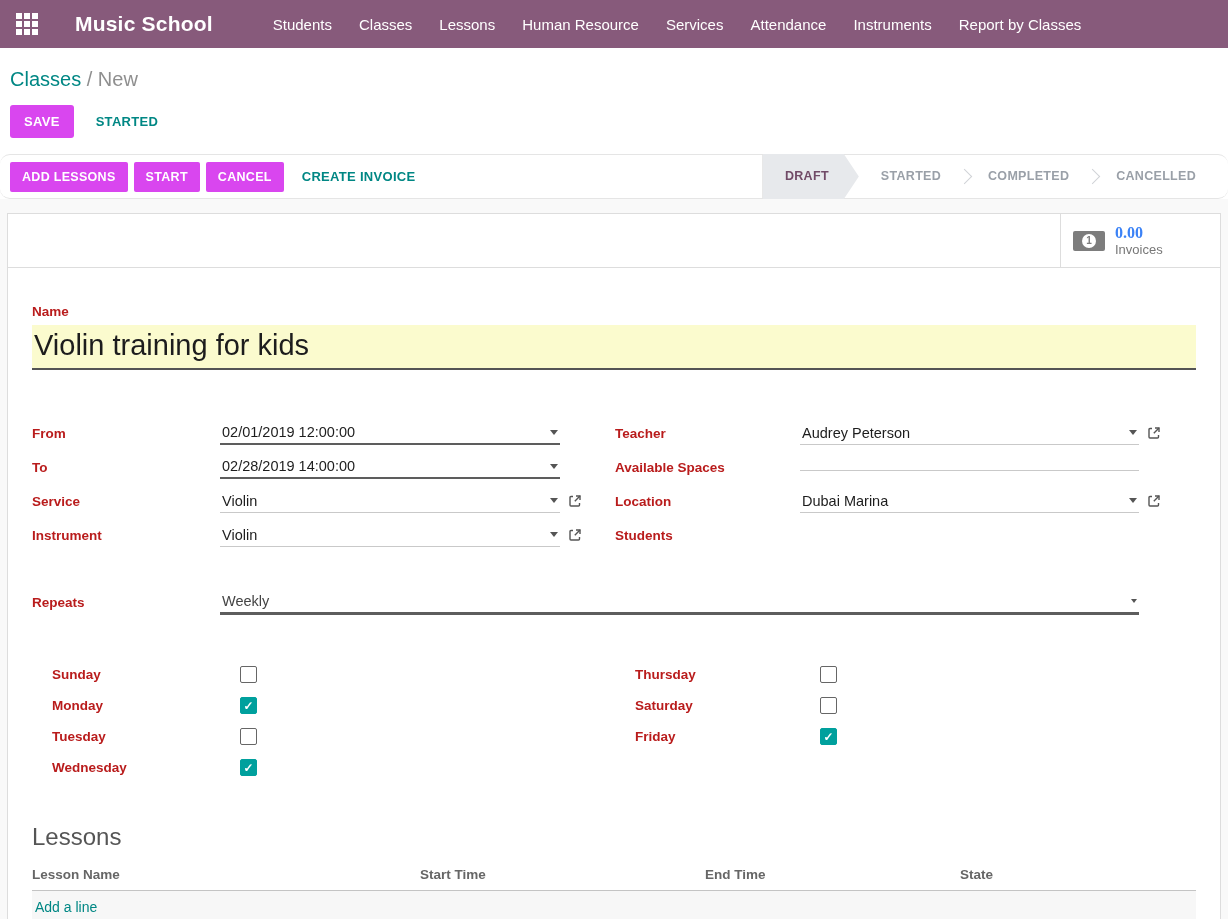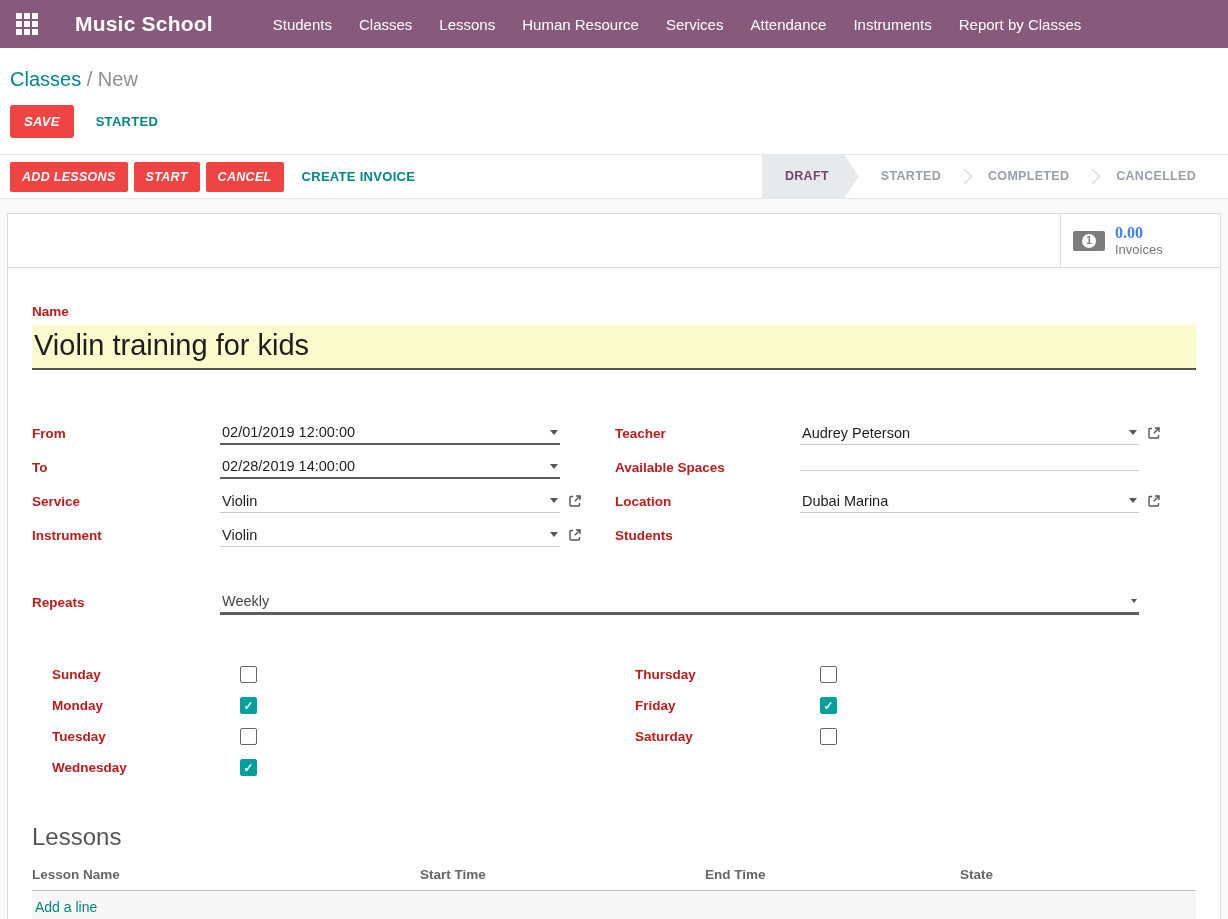--- a/index.html
+++ b/index.html
@@ -16,23 +16,23 @@
   .brand { font-size:21px; font-weight:700; margin-right:60px; letter-spacing:.2px; }
   .nav-menu { display:flex; gap:27px; font-size:15px; }
   .nav-item { cursor:pointer; white-space:nowrap; }
 
   
   .control-panel { background:#fff; padding:20px 10px 0 10px; }
   .breadcrumb { font-size:20px; }
   .breadcrumb .bc-link { color:#008784; cursor:pointer; }
   .breadcrumb .bc-sep, .breadcrumb .bc-current { color:#8f8f8f; }
   .cp-buttons { margin-top:14px; display:flex; align-items:center; }
-  .btn-primary { background:#ef4444; color:#fff; border:none; font-weight:700;
+  .btn-primary { background:#d946ef; color:#fff; border:none; font-weight:700;
     font-size:13px; padding:9px 14px; border-radius:3px; cursor:pointer;
-    font-family:inherit; letter-spacing:.3px;font-style:italic; }
+    font-family:inherit; letter-spacing:.3px; }
   .btn-link { background:none; border:none; color:#008784; font-weight:700;
     font-size:13px; margin-left:22px; cursor:pointer; font-family:inherit;
     letter-spacing:.3px; }
 
   
   .statusbar { margin-top:16px; background:#fff; height:45px;
     border-top:1px solid #e5e5e5; border-bottom:1px solid #e5e5e5;
     display:flex; justify-content:space-between; align-items:stretch; }
   .sb-left { display:flex; align-items:center; gap:6px; padding-left:10px; }
   .sb-left .btn-primary { padding:8px 12px; font-size:12.5px; border-radius:2px; }
@@ -149,21 +149,21 @@
   <div class="breadcrumb">
     <span class="bc-link">Classes</span>
     <span class="bc-sep">/</span>
     <span class="bc-current">New</span>
   </div>
   <div class="cp-buttons">
     <button class="btn-primary">SAVE</button>
     <button class="btn-link">STARTED</button>
   </div>
 
-  <div class="statusbar" style="margin-left:-10px; margin-right:-10px;">
+  <div class="statusbar" style="margin-left:-10px; margin-right:-10px;border-radius:10px;">
     <div class="sb-left">
       <button class="btn-primary">ADD LESSONS</button>
       <button class="btn-primary">START</button>
       <button class="btn-primary">CANCEL</button>
       <button class="btn-link">CREATE INVOICE</button>
     </div>
     <div class="sb-right">
       <span class="stage active">DRAFT</span>
       <span class="stage">STARTED</span>
       <span class="stage-sep"></span>
@@ -306,26 +306,26 @@
             <span class="field-label">Wednesday</span>
             <span class="checkbox checked"></span>
           </div>
         </div>
         <div class="col-right">
           <div class="drow">
             <span class="field-label">Thursday</span>
             <span class="checkbox"></span>
           </div>
           <div class="drow">
+            <span class="field-label">Saturday</span>
+            <span class="checkbox"></span>
+          </div>
+          <div class="drow">
             <span class="field-label">Friday</span>
             <span class="checkbox checked"></span>
-          </div>
-          <div class="drow">
-            <span class="field-label">Saturday</span>
-            <span class="checkbox"></span>
           </div>
         </div>
       </div>
 
       <div class="lessons">
         <div class="lessons-title">Lessons</div>
         <div class="lessons-table">
           <div class="lt-header">
             <span class="lt-col lt-c0">Lesson Name</span>
             <span class="lt-col lt-c1">Start Time</span>

